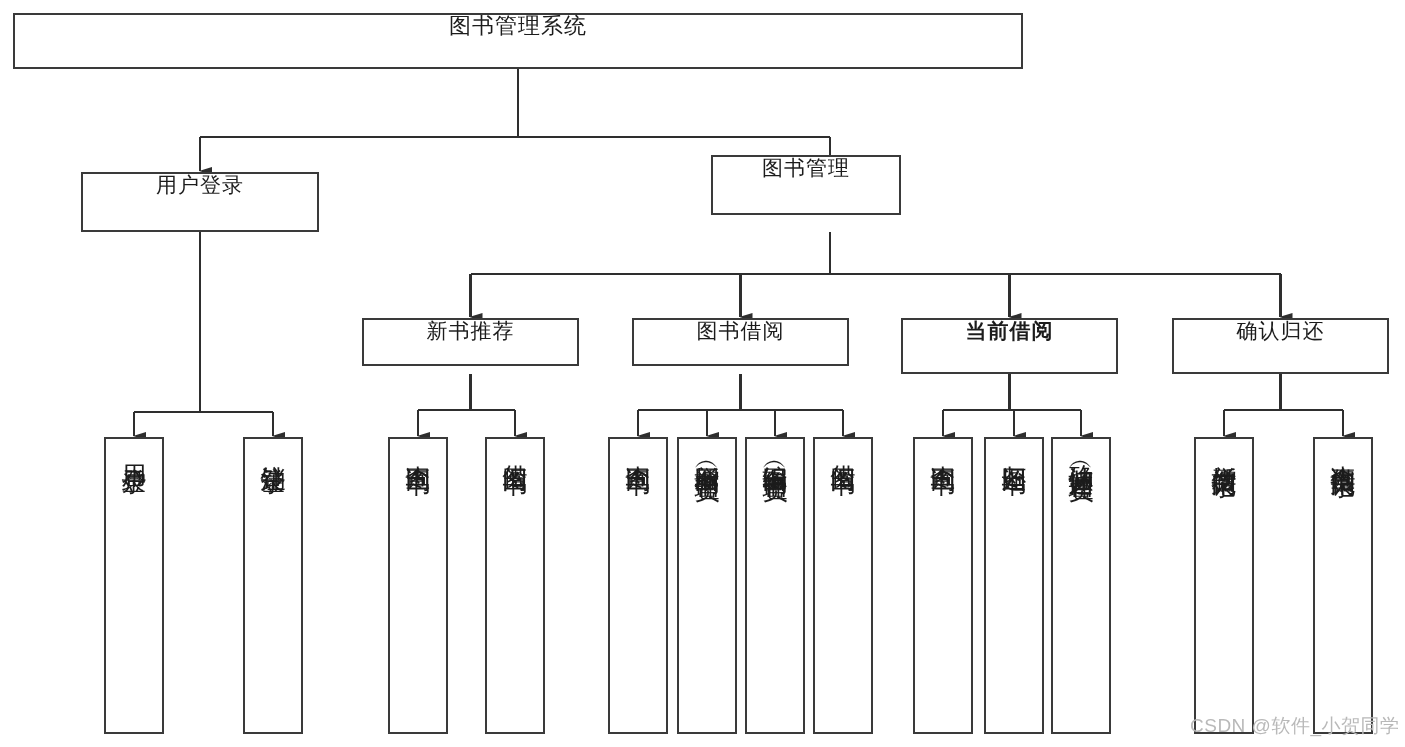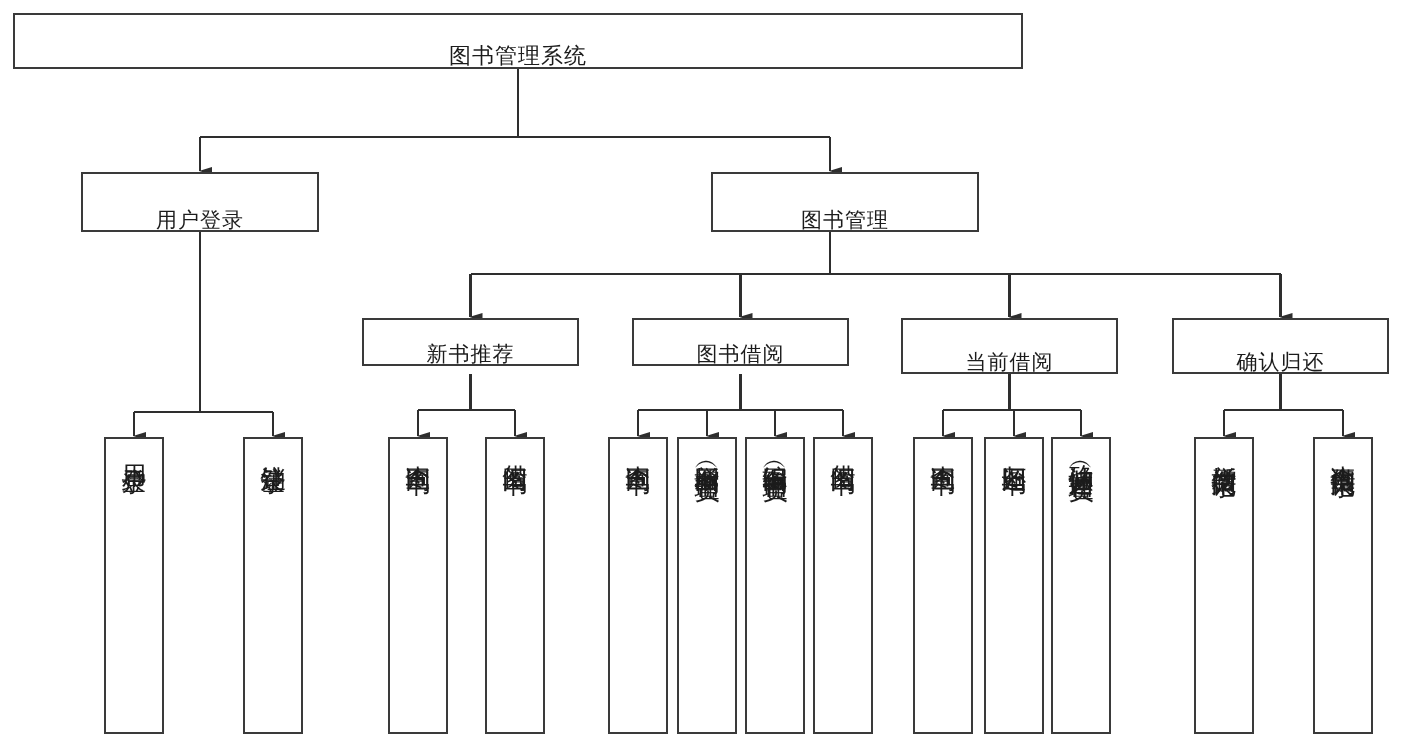--- a/index.html
+++ b/index.html
@@ -24,21 +24,21 @@
     width: 1405px;
     height: 747px;
     pointer-events: none;
   }
   .node {
     position: absolute;
     box-sizing: border-box;
     border: 2px solid #3a3a3a;
     background: #ffffff;
     display: flex;
-    align-items: flex-end;
+    align-items: flex-start;
     justify-content: center;
     color: #1c1c1c;
   }
   .node .label {
     display: block;
     text-align: center;
     line-height: 1.0;
     letter-spacing: 0.5px;
   }
   .node.horiz .label {
@@ -115,30 +115,30 @@
       <line x1="1224" y1="410" x2="1224" y2="436" stroke="#2e2e2e" stroke-width="2.6" shape-rendering="crispEdges" marker-end="url(#arrowhead)"></line>
       <line x1="1343" y1="410" x2="1343" y2="436" stroke="#2e2e2e" stroke-width="2.6" shape-rendering="crispEdges" marker-end="url(#arrowhead)"></line>
     </svg>
   <div id="nodes">
       <div class="node horiz root" style="left: 13px; top: 13px; width: 1010px; height: 56px;">
         <span class="label">图书管理系统</span>
       </div>
       <div class="node horiz" style="left: 81px; top: 172px; width: 238px; height: 60px;">
         <span class="label">用户登录</span>
       </div>
-      <div class="node horiz" style="left: 711px; top: 172px; width: 268px; height: 60px;">
+      <div class="node horiz" style="left: 711px; top: 155px; width: 190px; height: 60px;">
         <span class="label">图书管理</span>
       </div>
       <div class="node horiz" style="left: 362px; top: 318px; width: 217px; height: 48px;">
         <span class="label">新书推荐</span>
       </div>
       <div class="node horiz" style="left: 632px; top: 318px; width: 217px; height: 48px;">
         <span class="label">图书借阅</span>
       </div>
-      <div class="node horiz" style="left: 901px; top: 318px; width: 217px; height: 56px;">
+      <div class="node horiz" style="left: 901px; top: 318px; width: 217px; height: 56px; font-weight: bold;">
         <span class="label">当前借阅</span>
       </div>
       <div class="node horiz" style="left: 1172px; top: 318px; width: 217px; height: 56px;">
         <span class="label">确认归还</span>
       </div>
       <div class="node vert" style="left: 104px; top: 437px; width: 60px; height: 297px;">
         <span class="label">用户登录</span>
       </div>
       <div class="node vert" style="left: 243px; top: 437px; width: 60px; height: 297px;">
         <span class="label">注销登录</span>
@@ -170,13 +170,14 @@
       <div class="node vert" style="left: 1051px; top: 437px; width: 60px; height: 297px;">
         <span class="label">确认归还（管理员）</span>
       </div>
       <div class="node vert" style="left: 1194px; top: 437px; width: 60px; height: 297px;">
         <span class="label">新增借阅记录</span>
       </div>
       <div class="node vert" style="left: 1313px; top: 437px; width: 60px; height: 297px;">
         <span class="label">查询借阅记录</span>
       </div>
     </div>
+  <div class="watermark" id="watermark" style="left:1190px; top:713px;">CSDN @软件_小贺同学</div>
 </div>
 
 </body></html>

